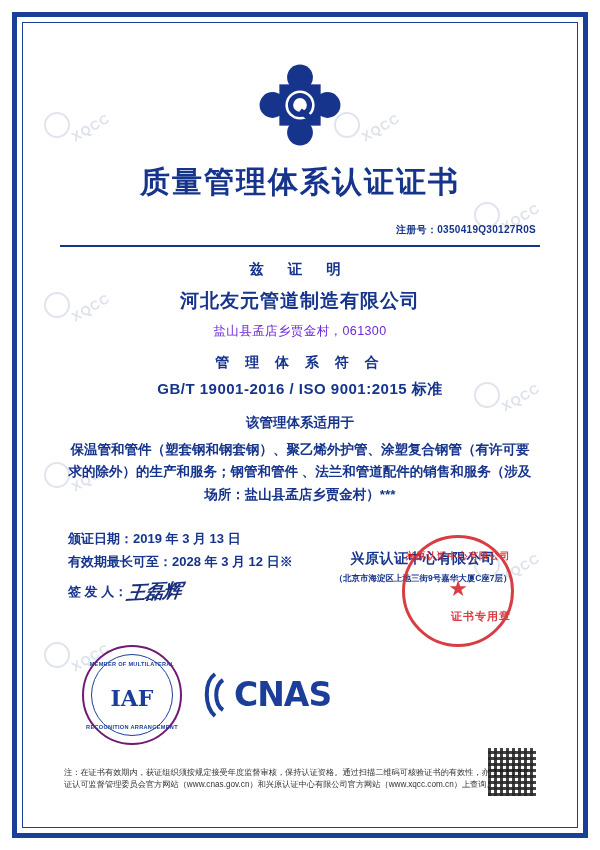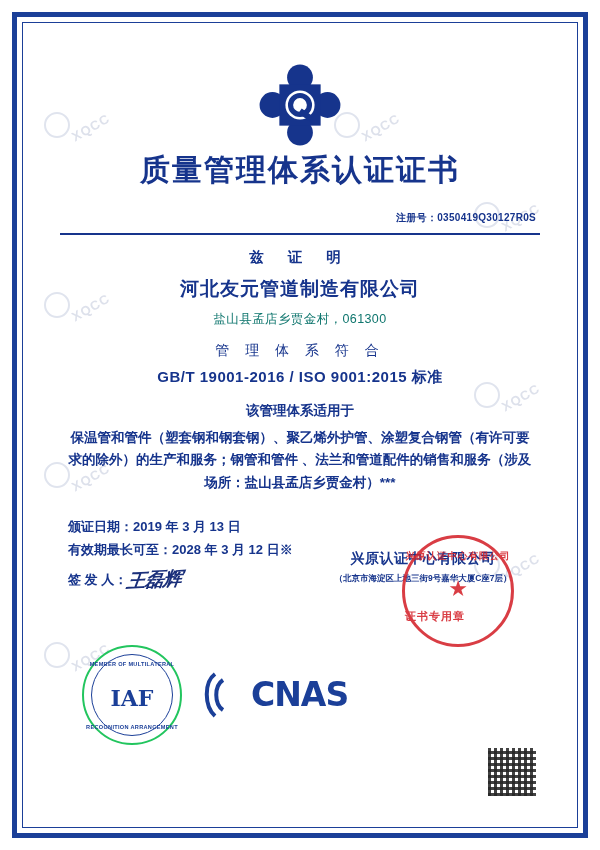--- a/index.html
+++ b/index.html
@@ -57,21 +57,21 @@
   .logo-wrap {
     margin-top: 32px;
     display: flex;
     justify-content: center;
   }
   .logo {
     width: 86px; height: 86px;
     position: relative;
   }
   .title {
-    margin-top: 2px;
+    margin-top: 14px;
     font-size: 30px;
     font-weight: bold;
     color: #16348c;
     letter-spacing: 2px;
     font-family: "DejaVu Sans", "Liberation Sans", sans-serif;
   }
   .reg-line {
     margin-top: 20px;
     font-size: 10px;
     color: #16348c;
@@ -95,33 +95,33 @@
   .company {
     margin-top: 9px;
     font-size: 19px;
     font-weight: bold;
     color: #16348c;
     letter-spacing: 1px;
   }
   .addr {
     margin-top: 9px;
     font-size: 12.5px;
-    color: #0f766e;
+    color: #6d28d9;
     letter-spacing: .4px;
   }
   .credit {
     margin-top: 6px;
     font-size: 12.5px;
     color: #16348c;
     letter-spacing: .4px;
   }
   .conform {
     margin-top: 14px;
     font-size: 14px;
-    font-weight: normal;
+    font-weight: bold;
     color: #16348c;
     letter-spacing: 6px;
   }
   .standard {
     margin-top: 8px;
     font-size: 15px;
     font-weight: bold;
     color: #16348c;
     letter-spacing: .5px;
   }
@@ -214,38 +214,38 @@
     left: 50%; top: 40px;
     transform: translateX(-50%);
     font-size: 22px;
     line-height: 1;
   }
   .seal-bottom {
     position: absolute;
     left: 0; right: 0; bottom: 20px;
     font-size: 11px;
     font-weight: bold;
-    text-align: left;
+    text-align: right;
     letter-spacing: 1px;
   }
   
   .accred {
     position: absolute;
     left: 52px;
     right: 30px;
     top: 612px;
     height: 105px;
     display: flex;
     align-items: center;
     gap: 18px;
   }
   .iaf {
     width: 100px; height: 100px;
     border-radius: 50%;
-    border: 2px solid #22c55e;
+    border: 2px solid #701a75;
     position: relative;
     flex: none;
   }
   .iaf-inner {
     position: absolute;
     left: 7px; top: 7px; right: 7px; bottom: 7px;
     border: 1.5px solid #1b3f98;
     border-radius: 50%;
   }
   .iaf-text-top, .iaf-text-bottom {
@@ -266,21 +266,21 @@
     font-size: 22px;
     font-weight: bold;
     color: #1b3f98;
     font-family: "DejaVu Serif", "Liberation Serif", serif;
   }
   .cnas-logo {
     flex: none;
     width: 150px;
     display: flex;
     align-items: center;
-    gap: 21px;
+    gap: 4px;
   }
   .cnas-mark {
     width: 30px; height: 46px;
     position: relative;
   }
   .cnas-word {
     font-size: 33px;
     font-weight: bold;
     color: #1b3f98;
     letter-spacing: -1px;
@@ -414,16 +414,17 @@
           <svg viewBox="0 0 30 46" width="30" height="46" aria-hidden="true">
             <path d="M15 2 C4 10, 4 34, 15 44" fill="none" stroke="#1b3f98" stroke-width="4"></path>
             <path d="M23 8 C14 14, 14 32, 23 38" fill="none" stroke="#1b3f98" stroke-width="4"></path>
           </svg>
         </div>
         <div class="cnas-word">CNAS</div>
       </div>
 
     </div>
 
+    <div class="footer">注：在证书有效期内，获证组织须按规定接受年度监督审核，保持认证资格。通过扫描二维码可核验证书的有效性，亦可到国家认证认可监督管理委员会官方网站（www.cnas.gov.cn）和兴原认证中心有限公司官方网站（www.xqcc.com.cn）上查询。</div>
     <div class="qr"></div>
 
   </div>
 </div>
 
 </body></html>

